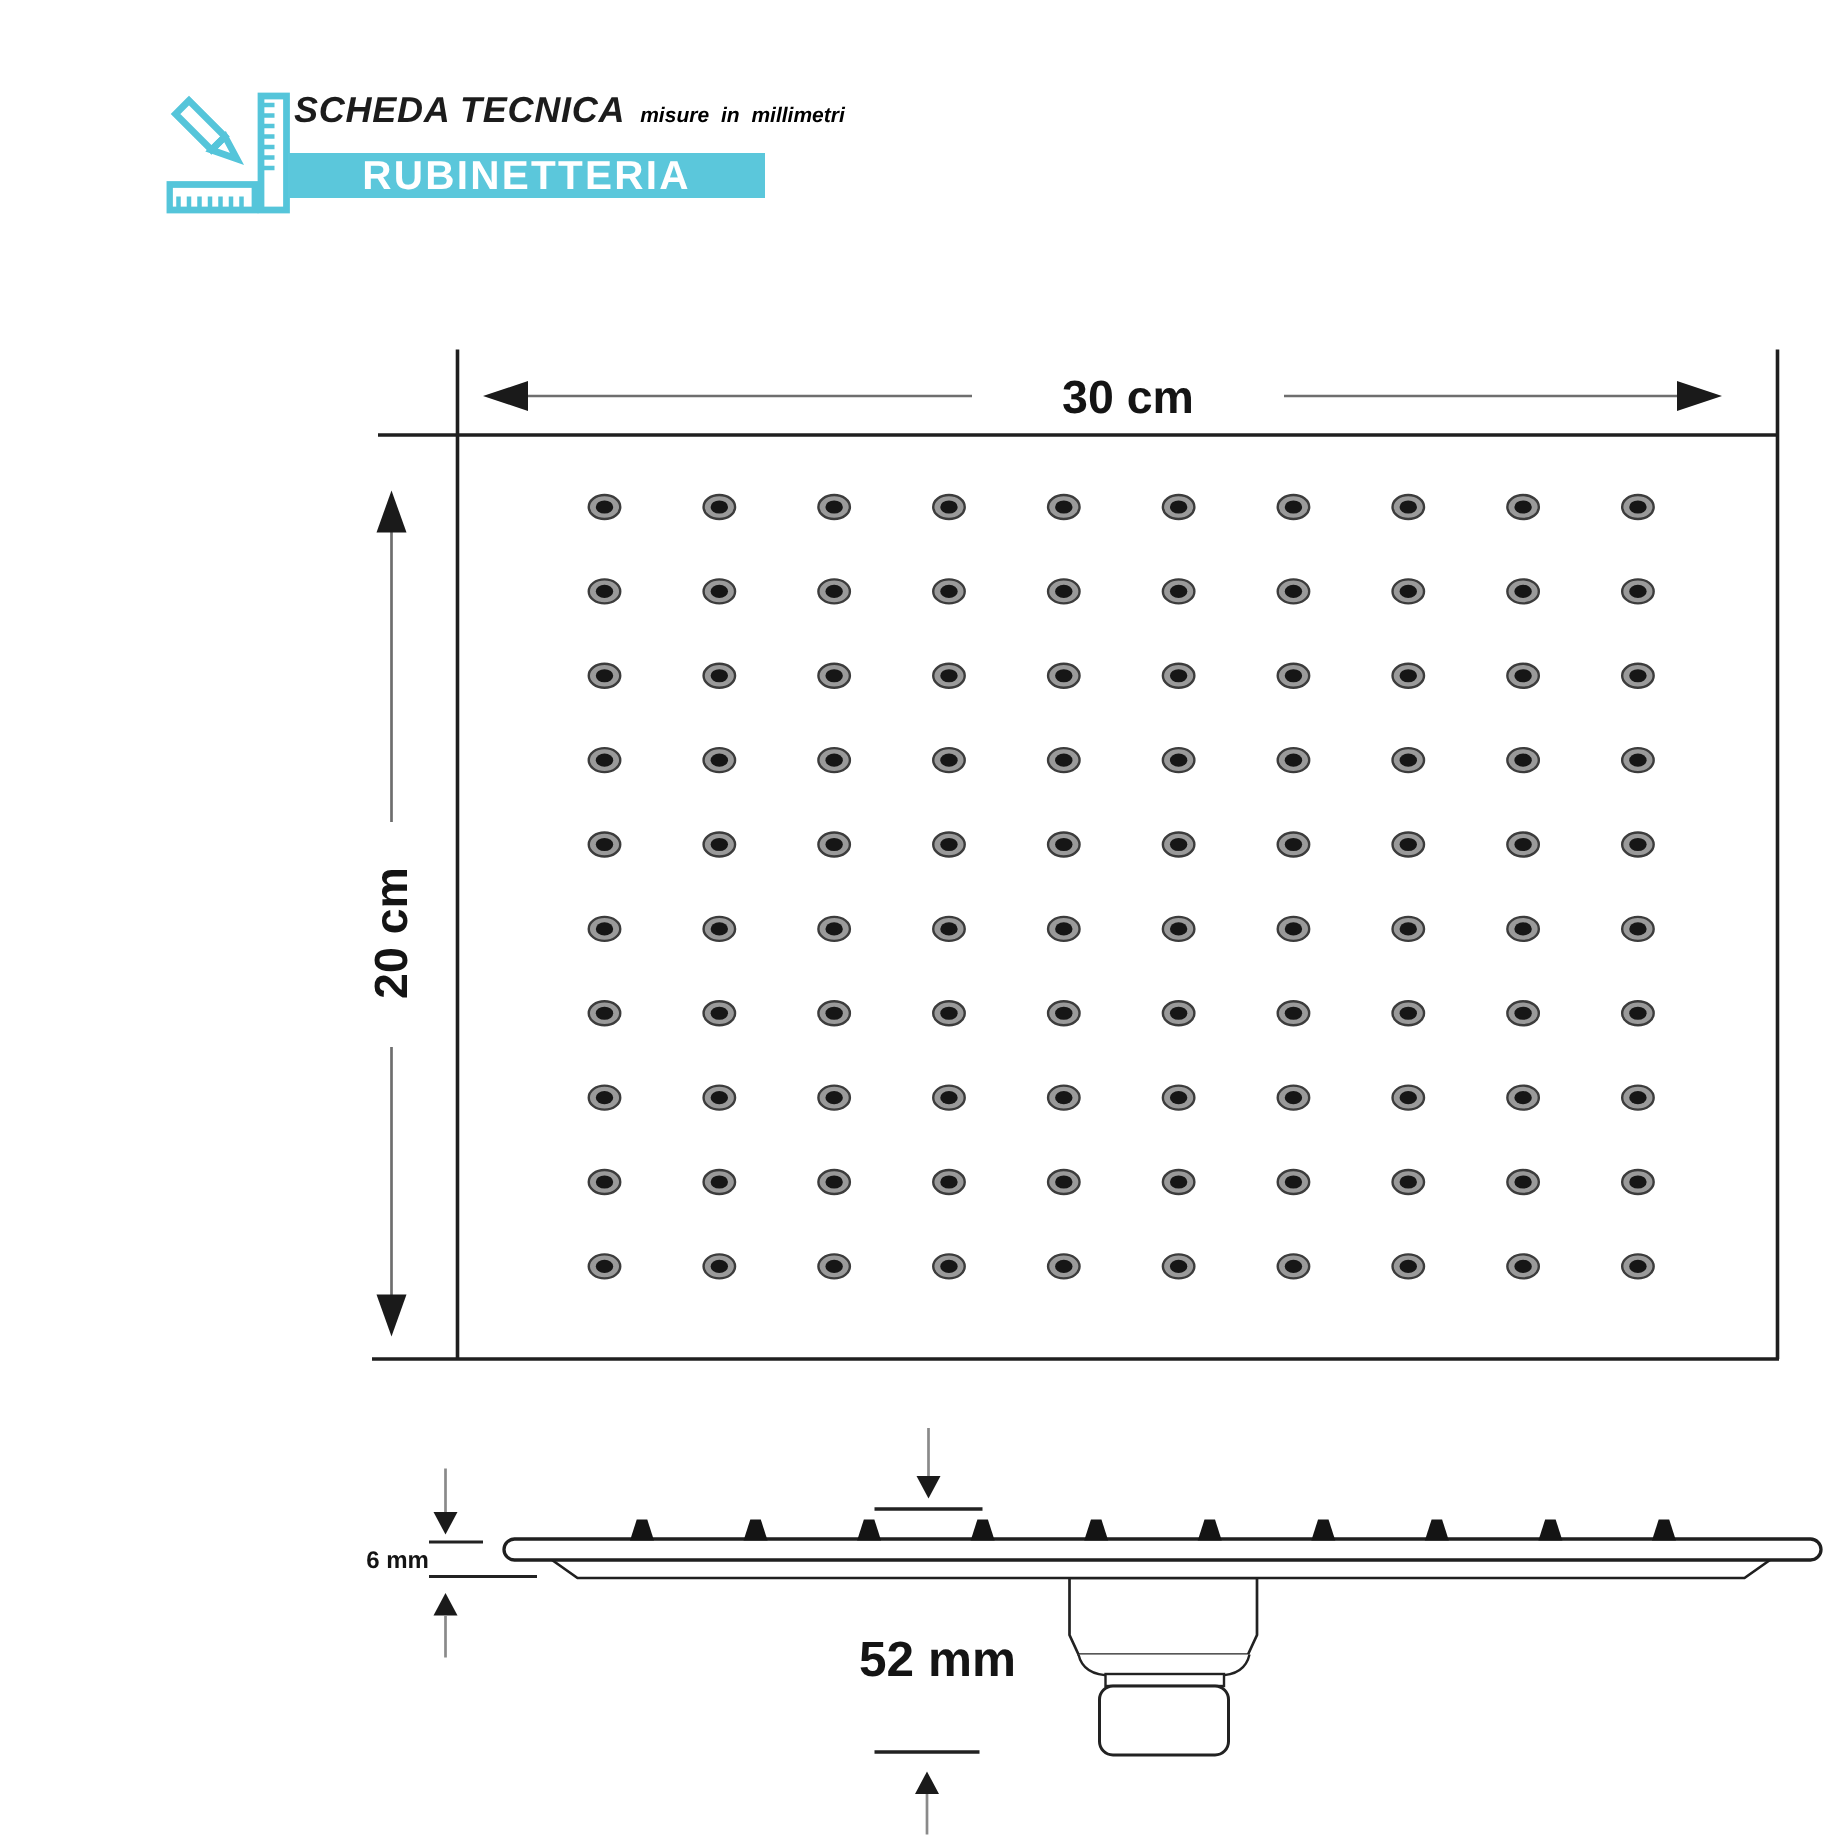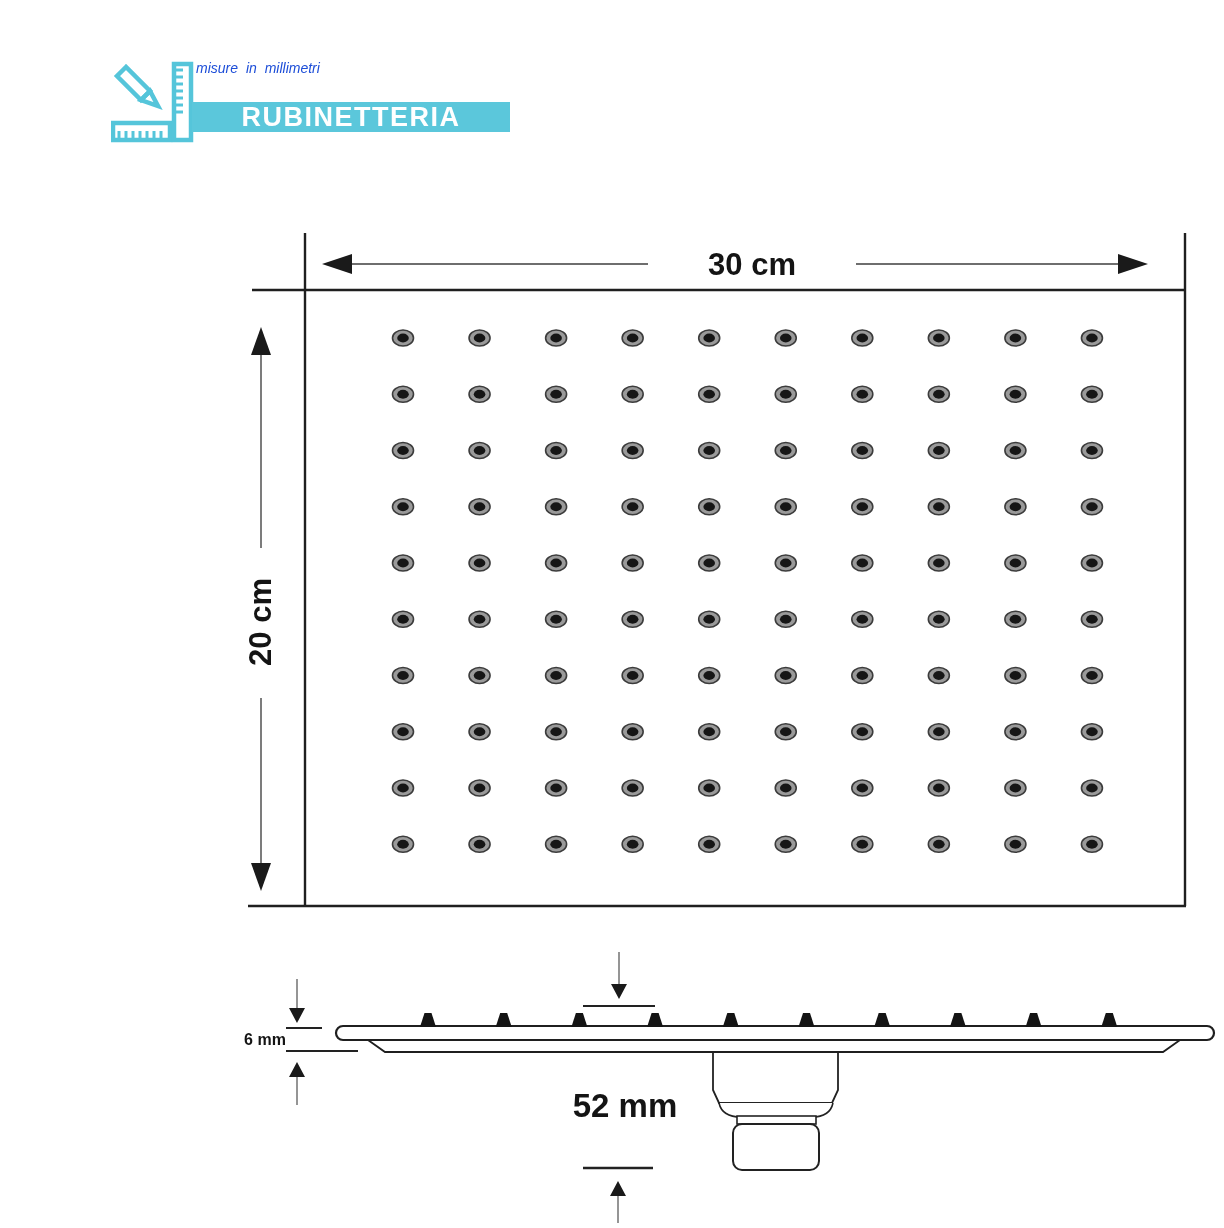--- a/index.html
+++ b/index.html
@@ -9,21 +9,21 @@
   }
   .logo-icon{position:absolute;left:111px;top:60px;width:84px;height:88px;}
   .title-row{
     position:absolute;left:196px;top:60px;display:flex;align-items:baseline;gap:10px;
     white-space:nowrap;
   }
   .title-main{
     font-style:italic;font-weight:700;font-size:24px;color:#1c1c1c;letter-spacing:.5px;
   }
   .title-sub{
-    font-style:italic;font-weight:400;font-size:14px;color:#1d4ed8;word-spacing:4px;
+    font-style:italic;font-weight:700;font-size:14px;color:#000000;word-spacing:4px;
   }
   .brand-band{
     position:absolute;left:192px;top:102px;width:318px;height:30px;
     display:flex;align-items:center;justify-content:center;
     color:#ffffff;font-weight:700;font-size:27px;letter-spacing:1.5px;
   }
   .drawing-svg{position:absolute;left:0;top:0;width:1224px;height:1228px;}
   text.dim-label{
     font-family:"Liberation Sans", sans-serif;font-weight:600;fill:#141414;
   }
@@ -55,20 +55,21 @@
     <line x1="64" y1="17" x2="72" y2="17"></line>
     <line x1="64" y1="24" x2="72" y2="24"></line>
     <line x1="64" y1="31" x2="72" y2="31"></line>
     <line x1="64" y1="38" x2="72" y2="38"></line>
     <line x1="64" y1="45" x2="72" y2="45"></line>
     <line x1="64" y1="52" x2="72" y2="52"></line>
   </g>
 </svg>
 
 <div class="title-row">
+  <span class="title-main">SCHEDA TECNICA</span>
   <span class="title-sub">misure in millimetri</span>
 </div>
 
 <div class="brand-band" style="background: rgb(91, 199, 219);">
   <span>RUBINETTERIA</span>
 </div>
 
 <svg class="drawing-svg" viewBox="0 0 1224 1228">
 
   <g>

